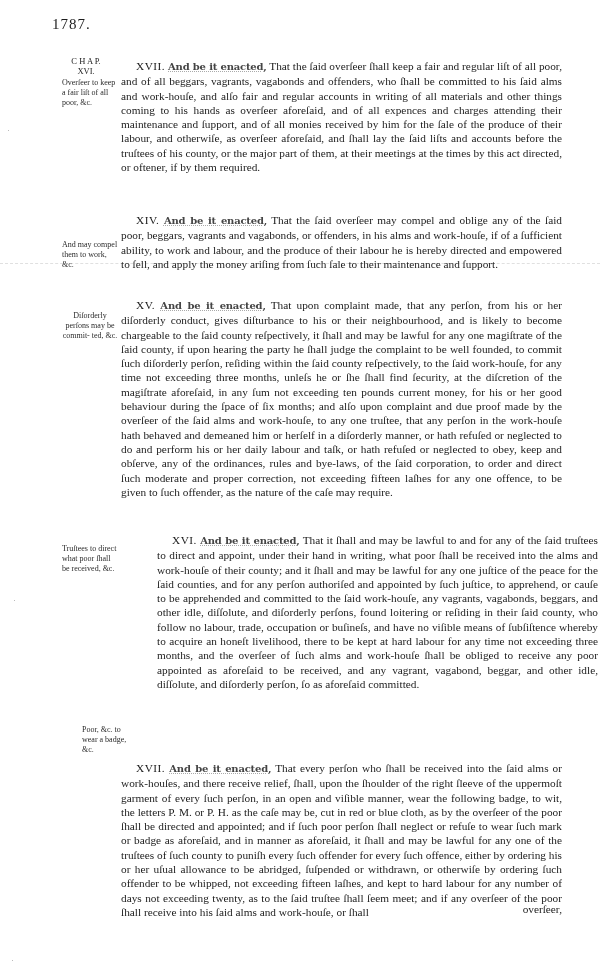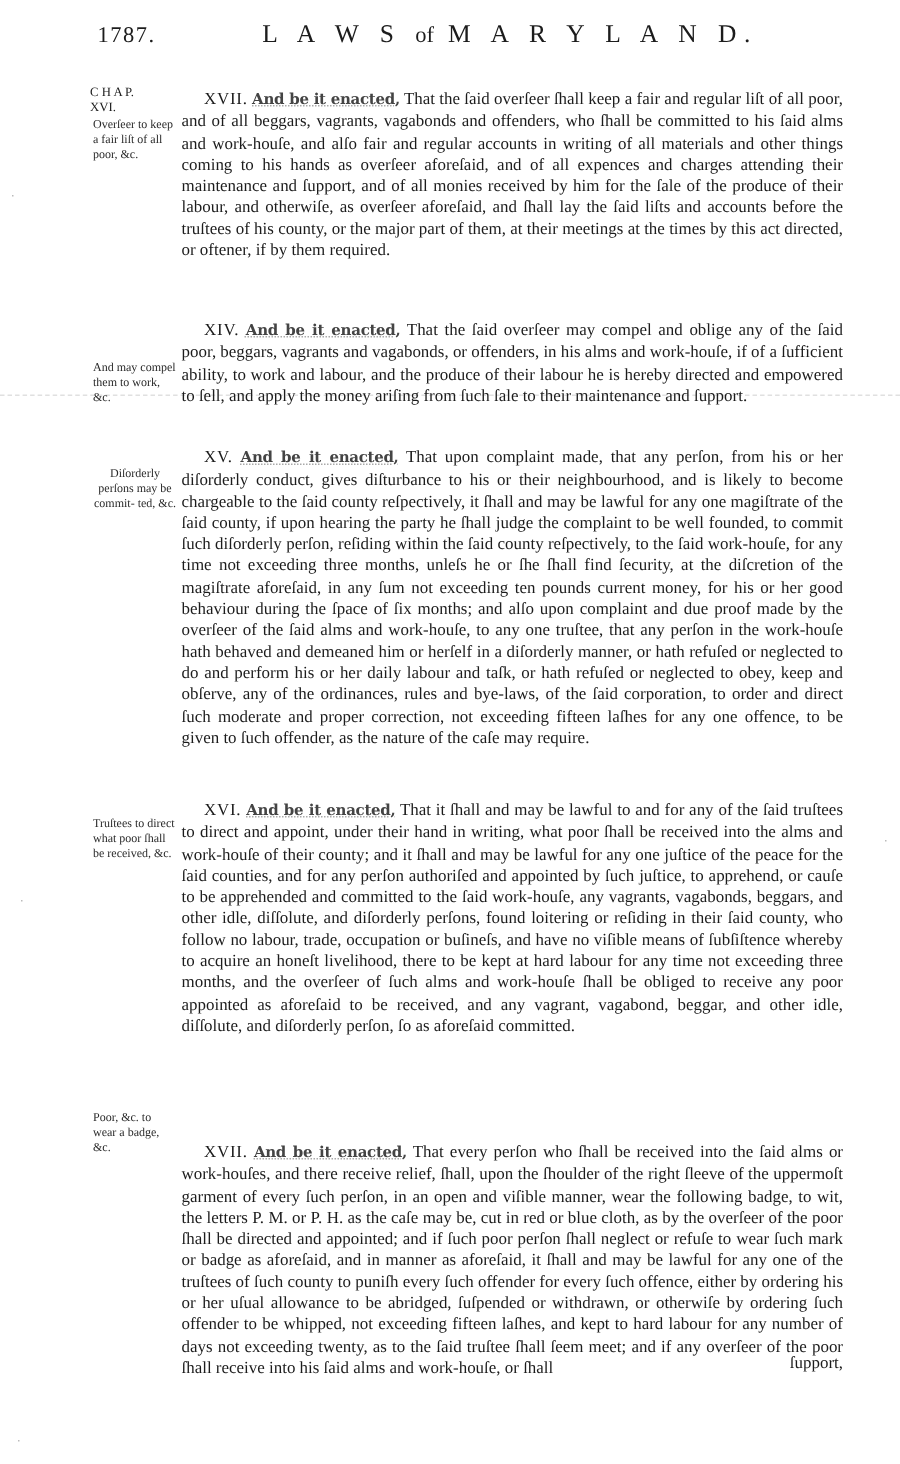--- a/index.html
+++ b/index.html
@@ -1,27 +1,27 @@
 <!DOCTYPE html>
 <html><head>
   <meta charset="utf-8">
   <style>
     html, body { margin: 0; padding: 0; }
     body {
       width: 600px; height: 976px; background: #ffffff; position: relative; overflow: hidden;
       font-family: "Liberation Serif", "DejaVu Serif", serif; color: #1c1c1c;
     }
     .page { position: absolute; left: 0; top: 0; width: 600px; height: 976px; }
-    .year { position: absolute; left: 65px; top: 16px; font-size: 15px; letter-spacing: 1px; }
+    .year { position: absolute; left: 52px; top: 16px; font-size: 15px; letter-spacing: 1px; }
     .running-head {
       position: absolute; left: 170px; top: 13px; width: 340px; text-align: center;
       font-size: 17px; letter-spacing: 5px;
     }
     .running-head .of { letter-spacing: 0; font-size: 15px; }
-    .chap { position: absolute; left: 60px; top: 56px; width: 52px; text-align: left; font-size: 8.5px; line-height: 10px; }
+    .chap { position: absolute; left: 60px; top: 56px; width: 52px; text-align: center; font-size: 8.5px; line-height: 10px; }
     .margin-note {
       position: absolute; left: 62px; width: 56px; font-size: 8px; line-height: 10px; color: #2a2a2a;
     }
     .section {
       position: absolute; left: 121px; width: 441px; font-size: 11.3px; line-height: 14.3px;
       text-align: justify; text-align-last: left;
     }
     .section .first { text-indent: 15px; }
     .section .num { letter-spacing: 0.5px; }
     .section .blackletter {
@@ -32,36 +32,31 @@
     .speck { position: absolute; width: 1px; height: 1px; background: #bbb; }
     .rule-faint { position: absolute; left: 0; top: 263px; width: 600px; border-top: 1px dashed #e0e0e0; }
   </style>
 </head>
 <body>
 
 <div class="page">
   <div class="rule-faint"></div>
 
   <div class="year">1787.</div>
-  <div class="running-head">
-    <span>L A W S</span>
-    <span class="of">of</span>
-    <span>M A R Y L A N D.</span>
-  </div>
 
   <div class="chap">
     <div>C H A P.</div>
     <div>XVI.</div>
   </div>
 
   <div class="margin-note" style="top:78px;">Overſeer to keep a fair liſt of all poor, &amp;c.</div>
   <div class="margin-note" style="top:240px;">And may compel them to work, &amp;c.</div>
   <div class="margin-note" style="top:311px;text-align:center;">Diſorderly perſons may be commit- ted, &amp;c.</div>
   <div class="margin-note" style="top:544px;">Truſtees to direct what poor ſhall be received, &amp;c.</div>
-  <div class="margin-note" style="top:740px;">Poor, &amp;c. to wear a badge, &amp;c.</div>
+  <div class="margin-note" style="top:725px;margin-left:20px;">Poor, &amp;c. to wear a badge, &amp;c.</div>
 
   <div class="section" style="top:59px;">
     <div class="first">
       <span class="num">XVII.</span>
       <span class="blackletter">And be it enacted,</span>
       <span>That the ſaid overſeer ſhall keep a fair and regular liſt of all poor, and of all beggars, vagrants, vagabonds and offenders, who ſhall be committed to his ſaid alms and work-houſe, and alſo fair and regular accounts in writing of all materials and other things coming to his hands as overſeer aforeſaid, and of all expences and charges attending their maintenance and ſupport, and of all monies received by him for the ſale of the produce of their labour, and otherwiſe, as overſeer aforeſaid, and ſhall lay the ſaid liſts and accounts before the truſtees of his county, or the major part of them, at their meetings at the times by this act directed, or oftener, if by them required.</span>
     </div>
   </div>
 
   <div class="section" style="top:213px;">
@@ -73,35 +68,35 @@
   </div>
 
   <div class="section" style="top:298px;">
     <div class="first">
       <span class="num">XV.</span>
       <span class="blackletter">And be it enacted,</span>
       <span>That upon complaint made, that any perſon, from his or her diſorderly conduct, gives diſturbance to his or their neighbourhood, and is likely to become chargeable to the ſaid county reſpectively, it ſhall and may be lawful for any one magiſtrate of the ſaid county, if upon hearing the party he ſhall judge the complaint to be well founded, to commit ſuch diſorderly perſon, reſiding within the ſaid county reſpectively, to the ſaid work-houſe, for any time not exceeding three months, unleſs he or ſhe ſhall find ſecurity, at the diſcretion of the magiſtrate aforeſaid, in any ſum not exceeding ten pounds current money, for his or her good behaviour during the ſpace of ſix months; and alſo upon complaint and due proof made by the overſeer of the ſaid alms and work-houſe, to any one truſtee, that any perſon in the work-houſe hath behaved and demeaned him or herſelf in a diſorderly manner, or hath refuſed or neglected to do and perform his or her daily labour and taſk, or hath refuſed or neglected to obey, keep and obſerve, any of the ordinances, rules and bye-laws, of the ſaid corporation, to order and direct ſuch moderate and proper correction, not exceeding fifteen laſhes for any one offence, to be given to ſuch offender, as the nature of the caſe may require.</span>
     </div>
   </div>
 
-  <div class="section" style="top:533px;">
+  <div class="section" style="top:533px;margin-left:36px;">
     <div class="first">
       <span class="num">XVI.</span>
       <span class="blackletter">And be it enacted,</span>
       <span>That it ſhall and may be lawful to and for any of the ſaid truſtees to direct and appoint, under their hand in writing, what poor ſhall be received into the alms and work-houſe of their county; and it ſhall and may be lawful for any one juſtice of the peace for the ſaid counties, and for any perſon authoriſed and appointed by ſuch juſtice, to apprehend, or cauſe to be apprehended and committed to the ſaid work-houſe, any vagrants, vagabonds, beggars, and other idle, diſſolute, and diſorderly perſons, found loitering or reſiding in their ſaid county, who follow no labour, trade, occupation or buſineſs, and have no viſible means of ſubſiſtence whereby to acquire an honeſt livelihood, there to be kept at hard labour for any time not exceeding three months, and the overſeer of ſuch alms and work-houſe ſhall be obliged to receive any poor appointed as aforeſaid to be received, and any vagrant, vagabond, beggar, and other idle, diſſolute, and diſorderly perſon, ſo as aforeſaid committed.</span>
     </div>
   </div>
 
   <div class="section" style="top:727px;margin-top:34px;">
     <div class="first">
       <span class="num">XVII.</span>
       <span class="blackletter">And be it enacted,</span>
       <span>That every perſon who ſhall be received into the ſaid alms or work-houſes, and there receive relief, ſhall, upon the ſhoulder of the right ſleeve of the uppermoſt garment of every ſuch perſon, in an open and viſible manner, wear the following badge, to wit, the letters P. M. or P. H. as the caſe may be, cut in red or blue cloth, as by the overſeer of the poor ſhall be directed and appointed; and if ſuch poor perſon ſhall neglect or refuſe to wear ſuch mark or badge as aforeſaid, and in manner as aforeſaid, it ſhall and may be lawful for any one of the truſtees of ſuch county to puniſh every ſuch offender for every ſuch offence, either by ordering his or her uſual allowance to be abridged, ſuſpended or withdrawn, or otherwiſe by ordering ſuch offender to be whipped, not exceeding fifteen laſhes, and kept to hard labour for any number of days not exceeding twenty, as to the ſaid truſtee ſhall ſeem meet; and if any overſeer of the poor ſhall receive into his ſaid alms and work-houſe, or ſhall</span>
     </div>
   </div>
 
-  <div class="catchword" style="top:903px;">ſupport,</div>
+  <div class="catchword" style="top:903px;">overſeer,</div>
 
   <div class="speck" style="left:8px; top:130px;"></div>
   <div class="speck" style="left:14px; top:600px;"></div>
   <div class="speck" style="left:590px; top:560px;"></div>
   <div class="speck" style="left:12px; top:960px;"></div>
 </div>
 
 </body></html>

